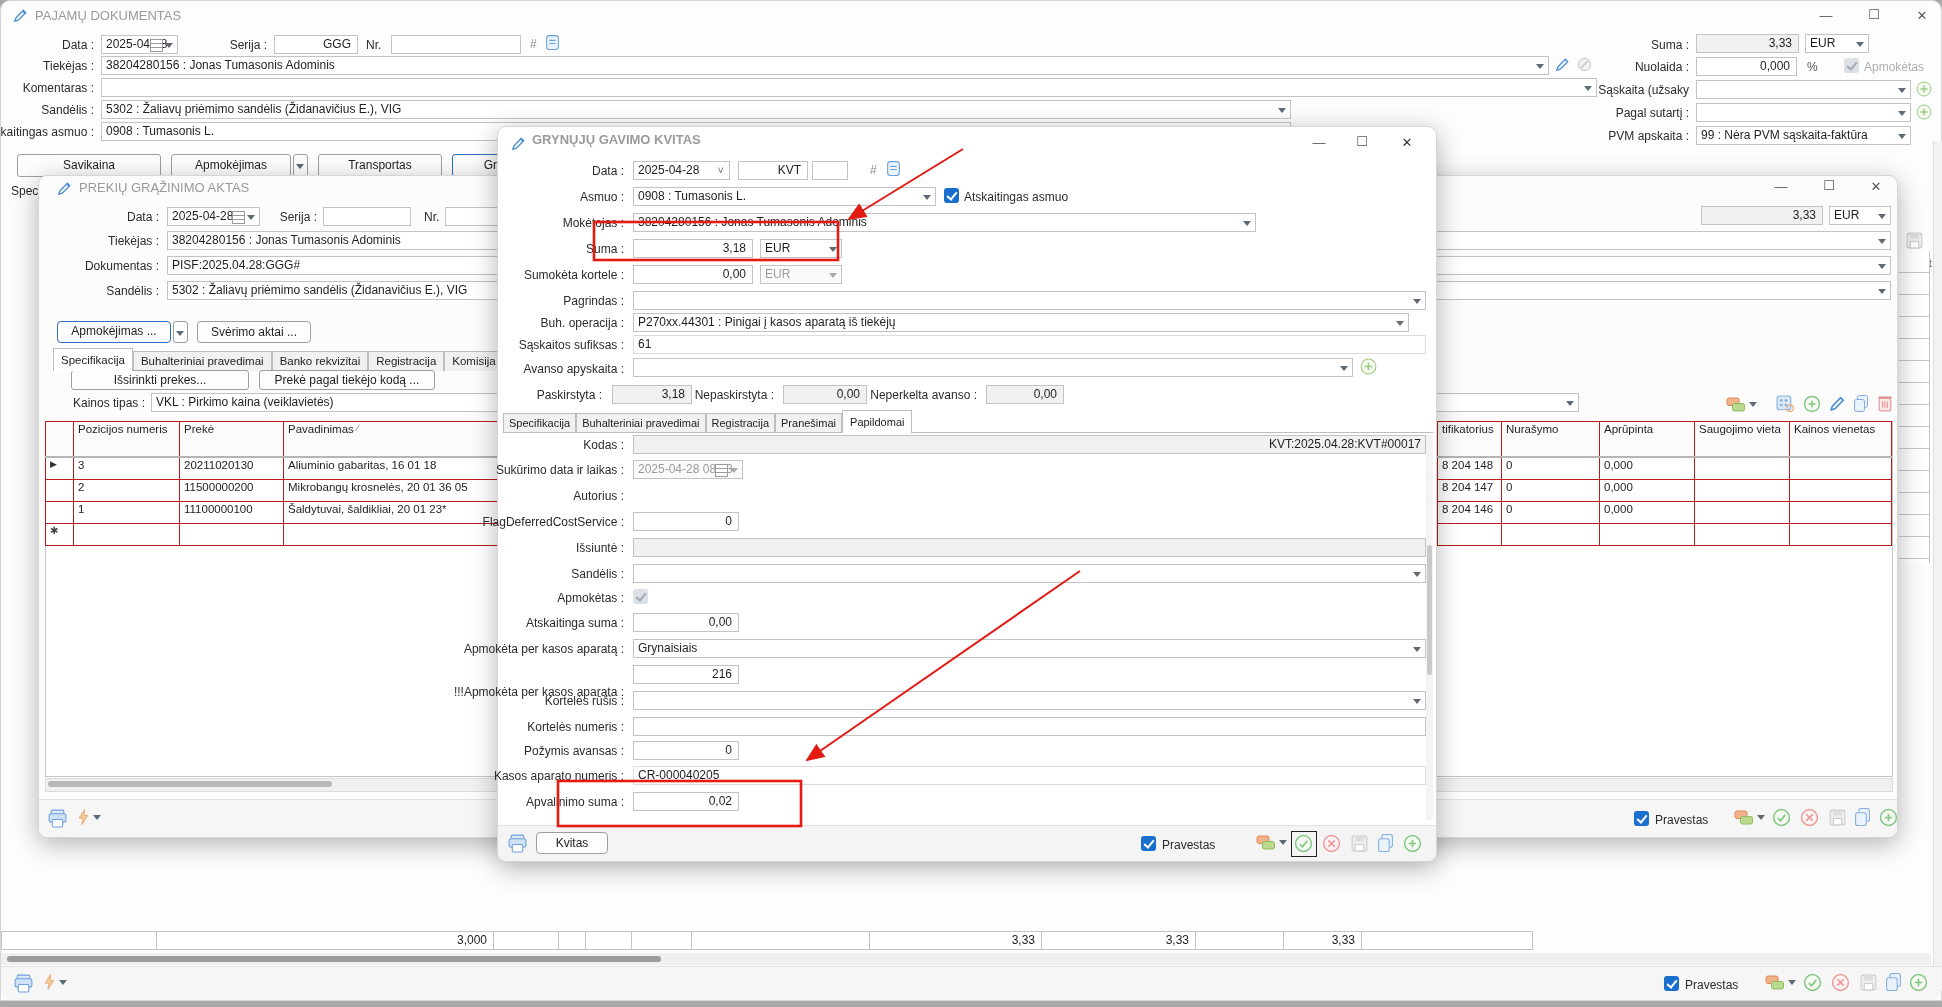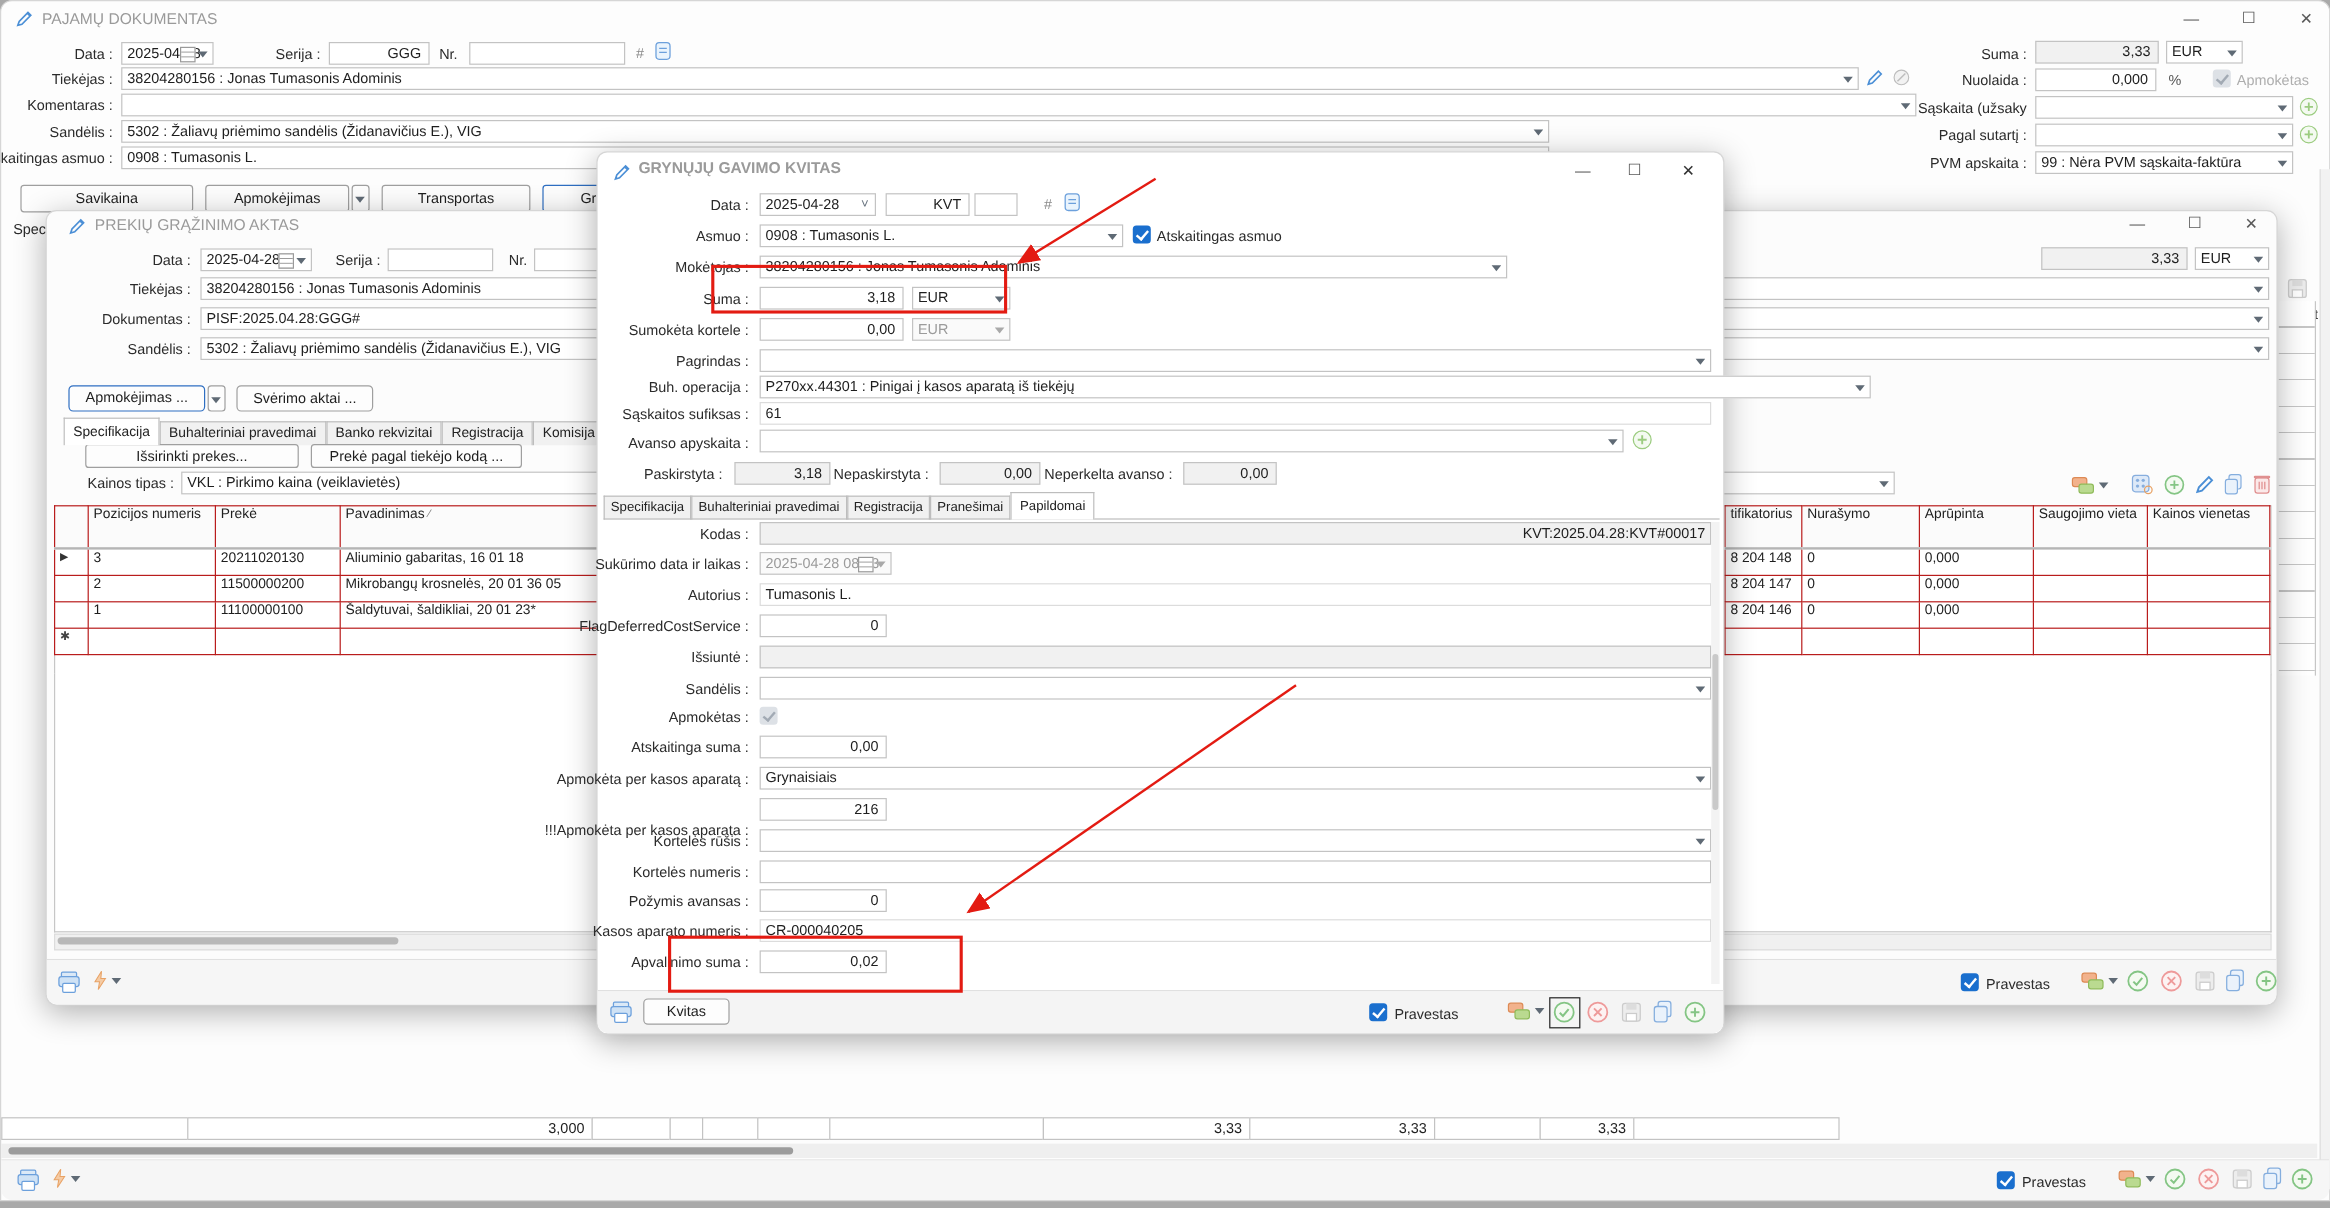--- a/index.html
+++ b/index.html
@@ -530,21 +530,21 @@
       <span class="car" style="border-top-color:#a9a9a9;"></span>
     </div>
 
   <div class="lbl r" style="right:812px;top:166px;">Pagrindas :</div>
   <div class="fld" style="left:135px;top:164px;width:793px;">
       <span class="txt"></span>
       <span class="car"></span>
     </div>
 
   <div class="lbl r" style="right:812px;top:188px;text-align:right;">Buh. operacija :</div>
-  <div class="fld" style="left:135px;top:186px;width:926px;">
+  <div class="fld" style="left:135px;top:186px;width:776px;">
       <span class="txt">P270xx.44301 : Pinigai į kasos aparatą iš tiekėjų</span>
       <span class="car"></span>
     </div>
 
   <div class="lbl r" style="right:812px;top:210px;">Sąskaitos sufiksas :</div>
   <div class="fld" style="left:135px;top:208px;width:793px;border-color:#dcdcdc;">
       <span class="txt">61</span>
     </div>
 
   <div class="lbl r" style="right:812px;top:234px;">Avanso apyskaita :</div>
@@ -585,23 +585,20 @@
     </div>
 
   <div class="lbl r" style="right:812px;top:335px;">Sukūrimo data ir laikas :</div>
   <div class="fld dis" style="left:135px;top:333px;width:110px;">
       <span class="txt">2025-04-28 08:53</span>
       <span class="cal" style="right:14px"></span>
       <span class="car" style="border-top-color:#a9a9a9;"></span>
     </div>
 
   <div class="lbl r" style="right:812px;top:361px;">Autorius :</div>
-  <div class="fld" style="left:135px;top:359px;width:793px;border-color:#dcdcdc;">
-      <span class="txt">Tumasonis L.</span>
-    </div>
 
   <div class="lbl r" style="right:812px;top:387px;">FlagDeferredCostService :</div>
   <div class="fld num" style="left:135px;top:385px;width:106px;">
       <span class="txt">0</span>
     </div>
 
   <div class="lbl r" style="right:812px;top:413px;">Išsiuntė :</div>
   <div class="fld ro" style="left:135px;top:411px;width:793px;">
       <span class="txt"></span>
     </div>

